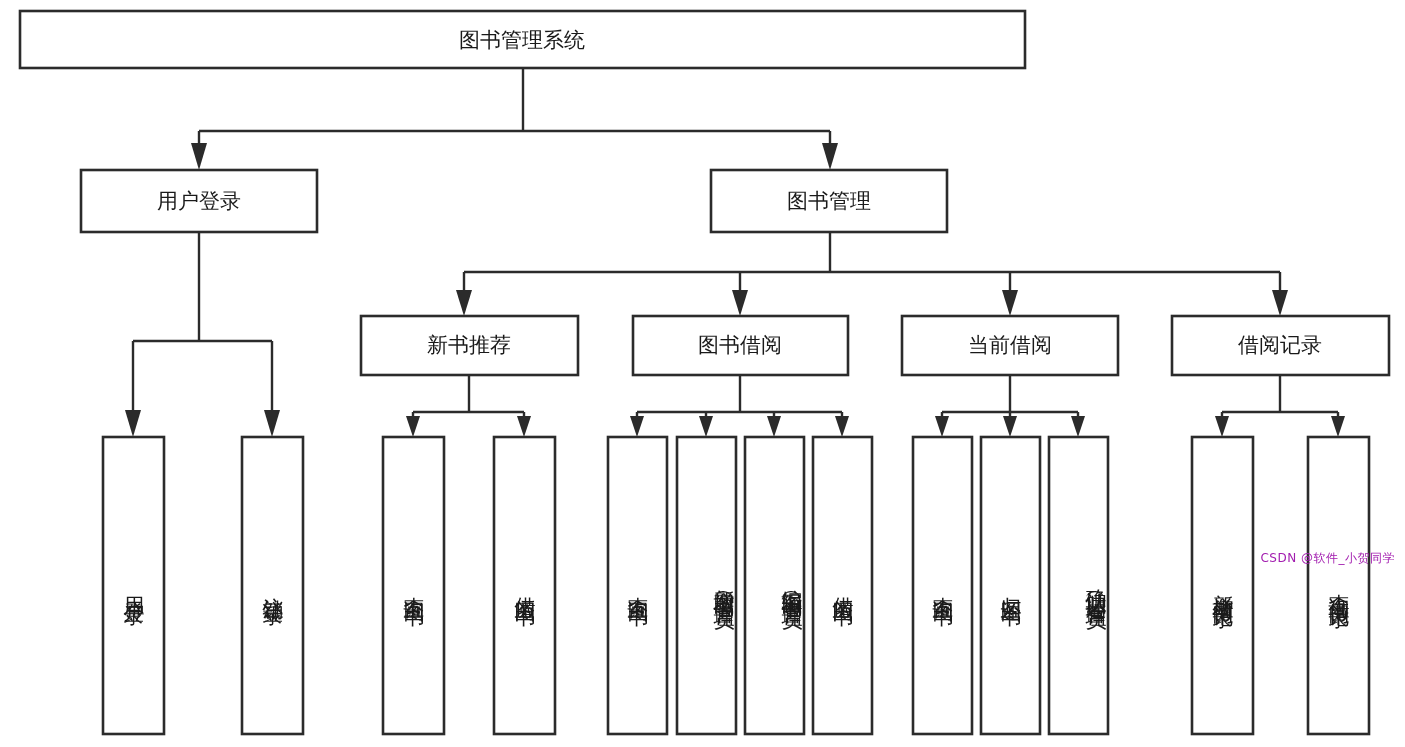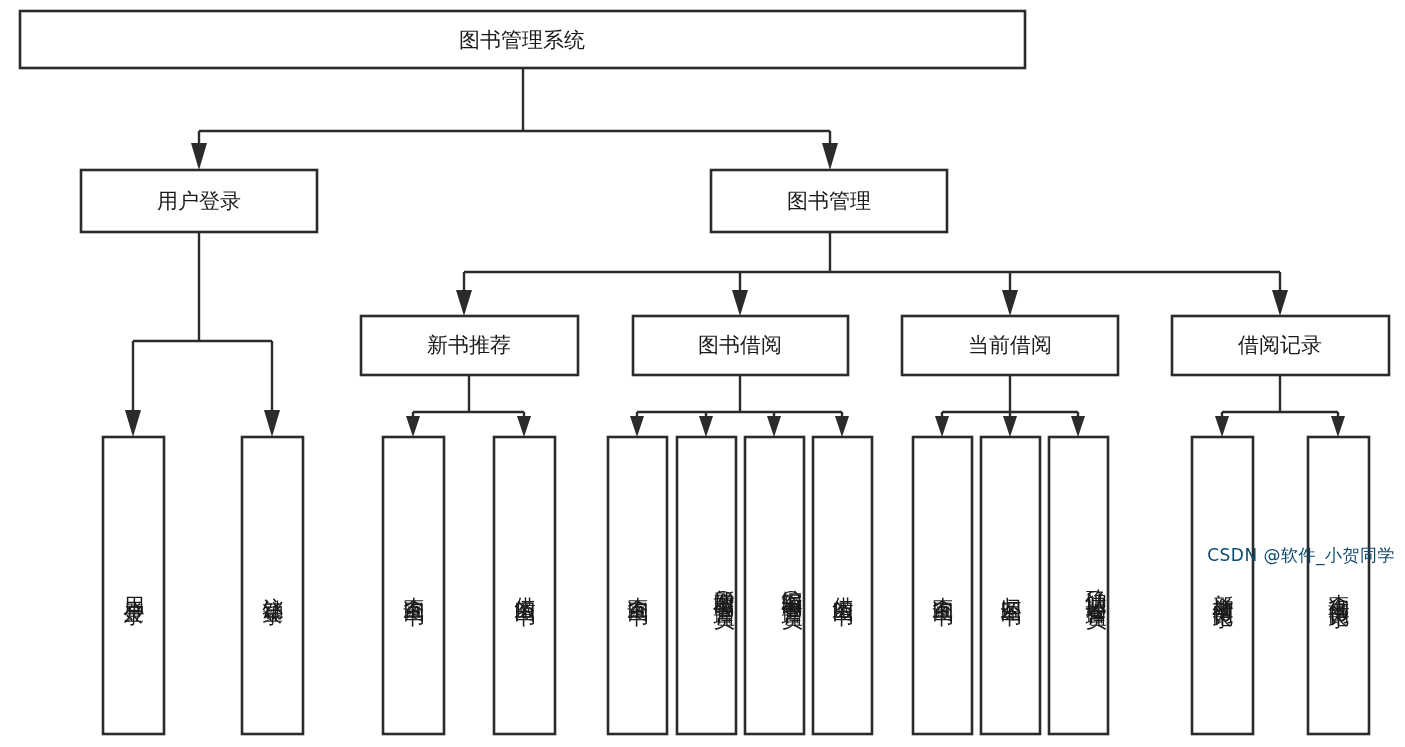--- a/index.html
+++ b/index.html
@@ -61,22 +61,22 @@
     letter-spacing: 3px;
     text-align: center;
     white-space: nowrap;
     pointer-events: none;
   }
   .watermark {
     position: absolute;
     right: 10px;
     bottom: 6px;
     font-family: "DejaVu Sans", "Liberation Sans", sans-serif;
-    font-size: 17px;
-    color: #0c4a6e;
+    font-size: 12px;
+    color: #a21caf;
     white-space: nowrap;
     letter-spacing: 0.5px;
   }
 </style>
 </head>
 <body>
 
 <div id="diagram-root">
 
   <svg id="diagram-svg" viewBox="0 0 1405 747">

